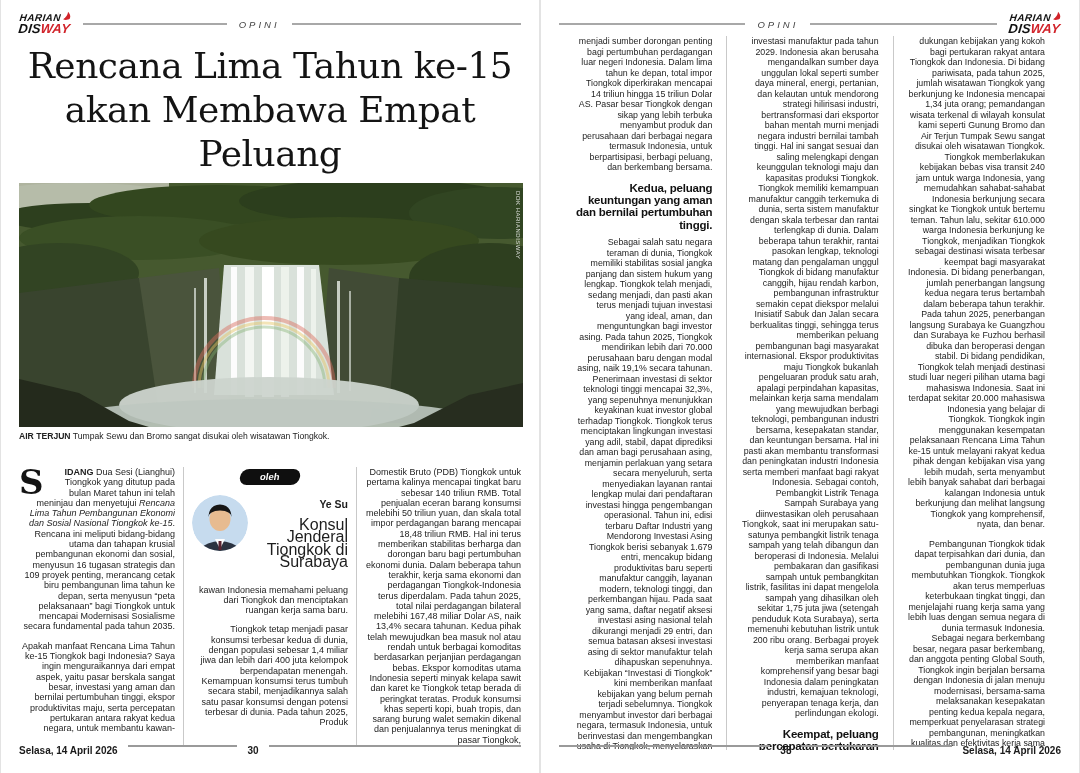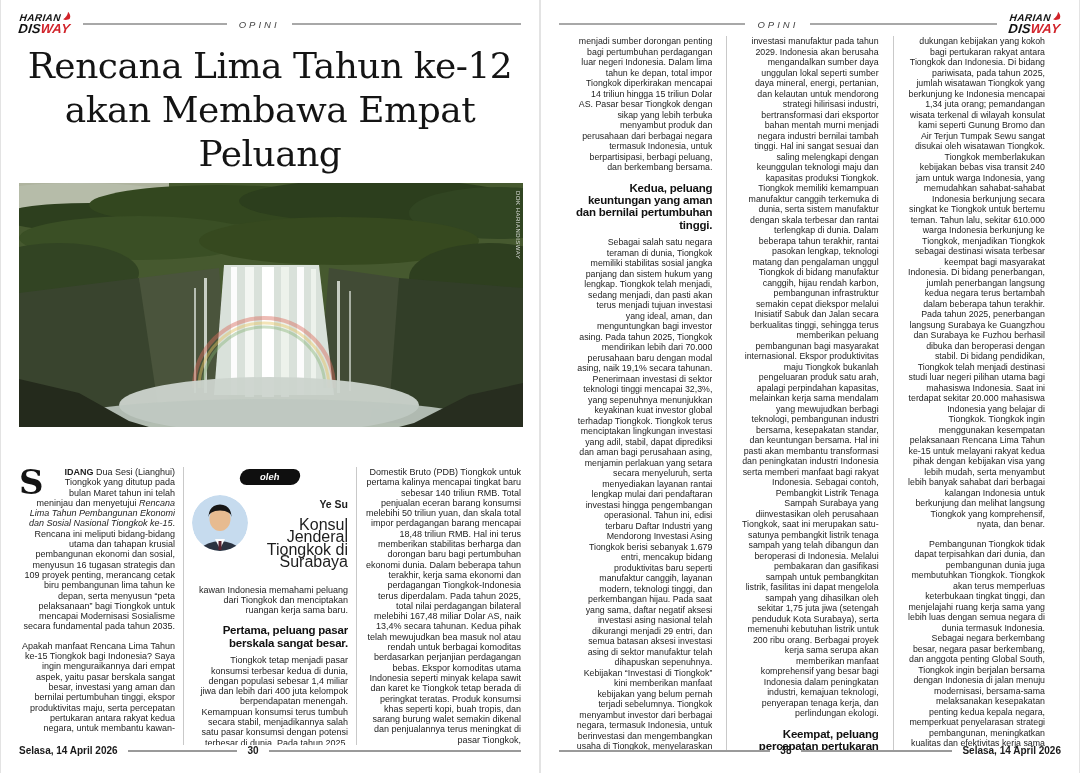--- a/index.html
+++ b/index.html
@@ -47,21 +47,21 @@
   
   .author-box{margin:2px 0 16px 0;}
   .oleh-badge{display:block;width:fit-content;margin:0 auto 10px auto;background:#0f0f0f;color:#fff;font-weight:700;font-size:9.5px;padding:3px 20px;border-radius:9px;transform:skewX(-10deg);}
   .author-row{display:flex;gap:9px;align-items:flex-start;}
   .avatar{width:56px;height:56px;border-radius:50%;overflow:hidden;flex:none;}
   .avatar svg{display:block;width:100%;height:100%;}
   .author-name{font-weight:700;font-size:10.5px;margin:4px 0 9px 0;}
   .author-title{font-size:16px;line-height:12.5px;white-space:pre-line;}
 
   
-  .pg-footer{position:absolute;left:18px;right:18px;top:745px;display:flex;align-items:center;gap:10px;font-weight:700;font-size:10px;color:#1a1a1a;}
+  .pg-footer{position:absolute;left:18px;right:18px;top:745px;display:flex;align-items:flex-start;gap:10px;font-weight:700;font-size:10px;color:#1a1a1a;}
   .frule{height:2px;background:#9a9a9a;}
   .f1{flex:1;} .f23{flex:2.3;} .f14{flex:1.4;}
 </style>
 </head>
 <body>
 
 <div class="sheet">
 
   <section class="page">
     <header class="pg-header">
@@ -75,21 +75,21 @@
         <div class="logo-line2">
           <span>DIS</span><span class="way">WAY</span>
         </div>
       </div>
       <div class="rule r1"></div>
       <div class="section-label">OPINI</div>
       <div class="rule r16"></div>
     </header>
 
     <h1 class="headline">
-      <div>Rencana Lima Tahun ke-12</div>
+      <div>Rencana Lima Tahun ke-15</div>
       <div>akan Membawa Empat Peluang</div>
       <div>untuk Indonesia</div>
     </h1>
 
     <figure class="photo">
       <svg viewBox="0 0 504 244" preserveAspectRatio="none">
         <rect x="0" y="0" width="504" height="244" fill="#46592f"></rect>
         <rect x="0" y="0" width="150" height="26" fill="#c9cbbb" opacity="0.8"></rect>
         <ellipse cx="60" cy="18" rx="110" ry="18" fill="#b9bfae" opacity="0.7"></ellipse>
         <ellipse cx="70" cy="34" rx="90" ry="14" fill="#2d3f1e"></ellipse>
@@ -119,20 +119,21 @@
         <path d="M180 205 A 65 65 0 0 1 310 205" fill="none" stroke="#e4c35f" stroke-width="3" opacity="0.45"></path>
         <path d="M184 205 A 61 61 0 0 1 306 205" fill="none" stroke="#7fae6d" stroke-width="3" opacity="0.4"></path>
         <ellipse cx="250" cy="222" rx="150" ry="28" fill="#ccd4cd" opacity="0.95"></ellipse>
         <ellipse cx="250" cy="238" rx="210" ry="22" fill="#bec8c0" opacity="0.9"></ellipse>
         <polygon points="0,244 0,196 60,210 110,238 130,244" fill="#242a1c"></polygon>
         <polygon points="504,244 504,200 450,212 395,240 380,244" fill="#272d1f"></polygon>
       </svg>
       <div class="photo-credit">DOK HARIANDISWAY</div>
     </figure>
 
+    <p class="caption"><span class="cap-bold">AIR TERJUN</span><span> Tumpak Sewu dan Bromo sangat disukai oleh wisatawan Tiongkok.</span></p>
 
     <div class="cols cols-left">
       <div class="col">
           <div class="para"><span class="dropcap">S</span><span class="bd">IDANG</span><span> Dua Sesi (Lianghui) Tiongkok yang ditutup pada bulan Maret tahun ini telah meninjau dan menyetujui </span><span class="it">Rencana Lima Tahun Pembangunan Ekonomi dan Sosial Nasional Tiongkok ke-15</span><span>. Rencana ini meliputi bidang-bidang utama dan tahapan krusial pembangunan ekonomi dan sosial, menyusun 16 tugasan strategis dan 109 proyek penting, merancang cetak biru pembangunan lima tahun ke depan, serta menyusun “peta pelaksanaan” bagi Tiongkok untuk mencapai Modernisasi Sosialisme secara fundamental pada tahun 2035.</span></div>
           <div class="para"><span>Apakah manfaat Rencana Lima Tahun ke-15 Tiongkok bagi Indonesia? Saya ingin menguraikannya dari empat aspek, yaitu pasar berskala sangat besar, investasi yang aman dan bernilai pertumbuhan tinggi, ekspor produktivitas maju, serta percepatan pertukaran antara rakyat kedua negara, untuk membantu kawan-</span></div>
         </div>
       <div class="vsep"></div>
       <div class="col">
         <div class="author-box">
           <div class="oleh-badge">oleh</div>
@@ -149,21 +150,20 @@
             </div>
             <div class="author-meta">
               <div class="author-name">Ye Su</div>
               <div class="author-title">Konsul Jenderal
 Tiongkok di Surabaya</div>
             </div>
           </div>
         </div>
         <div>
             <div class="para"><span>kawan Indonesia memahami peluang dari Tiongkok dan menciptakan ruangan kerja sama baru.</span></div>
-            <div class="sub-heading"><span>Pertama, peluang pasar berskala sangat besar.</span></div>
             <div class="para"><span>Tiongkok tetap menjadi pasar konsumsi terbesar kedua di dunia, dengan populasi sebesar 1,4 miliar jiwa dan lebih dari 400 juta kelompok berpendapatan menengah. Kemampuan konsumsi terus tumbuh secara stabil, menjadikannya salah satu pasar konsumsi dengan potensi terbesar di dunia. Pada tahun 2025, Produk</span></div>
           </div>
       </div>
       <div class="vsep"></div>
       <div class="col">
           <div class="para"><span>Domestik Bruto (PDB) Tiongkok untuk pertama kalinya mencapai tingkat baru sebesar 140 triliun RMB. Total penjualan eceran barang konsumsi melebihi 50 triliun yuan, dan skala total impor perdagangan barang mencapai 18,48 triliun RMB. Hal ini terus memberikan stabilitas berharga dan dorongan baru bagi pertumbuhan ekonomi dunia. Dalam beberapa tahun terakhir, kerja sama ekonomi dan perdagangan Tiongkok-Indonesia terus diperdalam. Pada tahun 2025, total nilai perdagangan bilateral melebihi 167,48 miliar Dolar AS, naik 13,4% secara tahunan. Kedua pihak telah mewujudkan bea masuk nol atau rendah untuk berbagai komoditas berdasarkan perjanjian perdagangan bebas. Ekspor komoditas utama Indonesia seperti minyak kelapa sawit dan karet ke Tiongkok tetap berada di peringkat teratas. Produk konsumsi khas seperti kopi, buah tropis, dan sarang burung walet semakin dikenal dan penjualannya terus meningkat di pasar Tiongkok,</span></div>
         </div>
     </div>
 
     <footer class="pg-footer">

